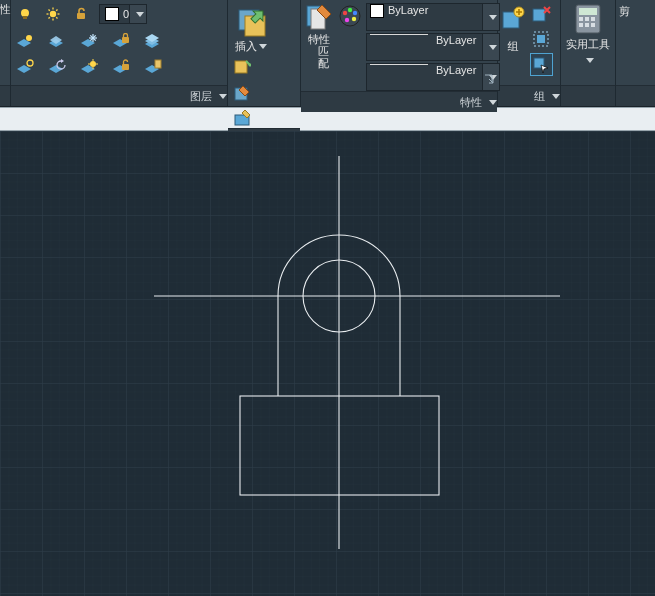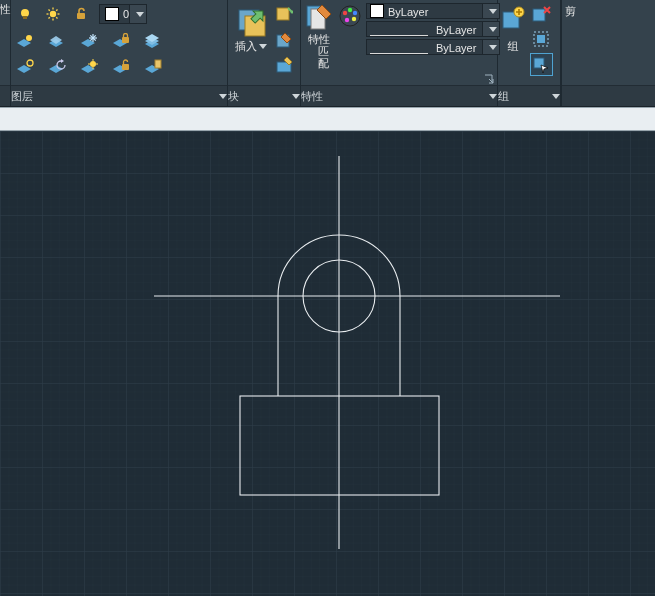--- a/index.html
+++ b/index.html
@@ -42,21 +42,21 @@
   }
   .panel-title {
     height: 20px;
     line-height: 20px;
     text-align: center;
     font-size: 11px;
     color: #d0d6da;
     background: #2e3a43;
     border-top: 1px solid #222c34;
     display: flex;
-    justify-content: space-between;
+    justify-content: flex-end;
     align-items: center;
     gap: 4px;
   }
   .dropdown-caret {
     display: inline-block;
     width: 0; height: 0;
     border-left: 4px solid transparent;
     border-right: 4px solid transparent;
     border-top: 5px solid #cfd6da;
     margin-left: 3px;
@@ -111,21 +111,21 @@
   .icon-row {
     margin-top: 4px;
     display: flex;
     align-items: center;
     height: 22px;
   }
   .icon-row .icon-btn { margin-right: 12px; }
 
   
   .panel-blocks { width: 72px; }
-  .panel-blocks .panel-body { padding: 3px 3px 0 3px; gap: 2px; }
+  .panel-blocks .panel-body { padding: 3px 3px 0 3px; gap: 2px; flex-direction: column; }
   .big-btn-col {
     display: flex;
     flex-direction: column;
     align-items: center;
     justify-content: flex-start;
     padding-top: 2px;
     width: 40px;
   }
   .big-btn-col .big-icon {
     width: 32px; height: 32px;
@@ -157,22 +157,22 @@
     width: 52px;
   }
   .props-right {
     flex: 1;
     display: flex;
     flex-direction: column;
     gap: 2px;
   }
   .prop-combo {
     display: flex;
-    align-items: flex-end;
-    height: 16px;
+    align-items: flex-start;
+    height: 28px;
     border: 1px solid #1d262d;
     background: #2e3a43;
     box-sizing: border-box;
     padding-left: 3px;
   }
   .prop-combo .combo-label {
     flex: 1;
     text-align: right;
     padding-right: 6px;
     font-size: 11px;
@@ -521,20 +521,41 @@
         </span>
       </div>
     </div>
     <div class="panel-title">
       <span>组</span>
         <span class="dropdown-caret"></span>
     </div>
   </div>
   <div class="vsep"></div>
 
+  <div class="panel panel-util">
+    <div class="panel-body">
+      <span>
+        <svg class="isvg" width="30" height="32">
+          <rect x="3" y="2" width="24" height="28" rx="2" fill="#8a95a0" stroke="#4a545c"></rect>
+          <rect x="6" y="5" width="18" height="7" fill="#cfe7d4"></rect>
+          <g fill="#d8dee3">
+            <rect x="6" y="14" width="4" height="4"></rect>
+              <rect x="12" y="14" width="4" height="4"></rect>
+              <rect x="18" y="14" width="4" height="4"></rect>
+            <rect x="6" y="20" width="4" height="4"></rect>
+              <rect x="12" y="20" width="4" height="4"></rect>
+              <rect x="18" y="20" width="4" height="4"></rect>
+          </g>
+        </svg>
+      </span>
+      <span style="font-size:11px;margin-top:2px;">实用工具</span>
+      <span class="dropdown-caret" style="margin-top:6px;"></span>
+    </div>
+    <div class="panel-title"></div>
+  </div>
   <div class="vsep"></div>
 
   <div class="panel panel-rightedge">
     <div class="panel-body" style="padding:4px 0 0 3px;">
       <span>剪</span>
     </div>
     <div class="panel-title"></div>
   </div>
 </div>
 

